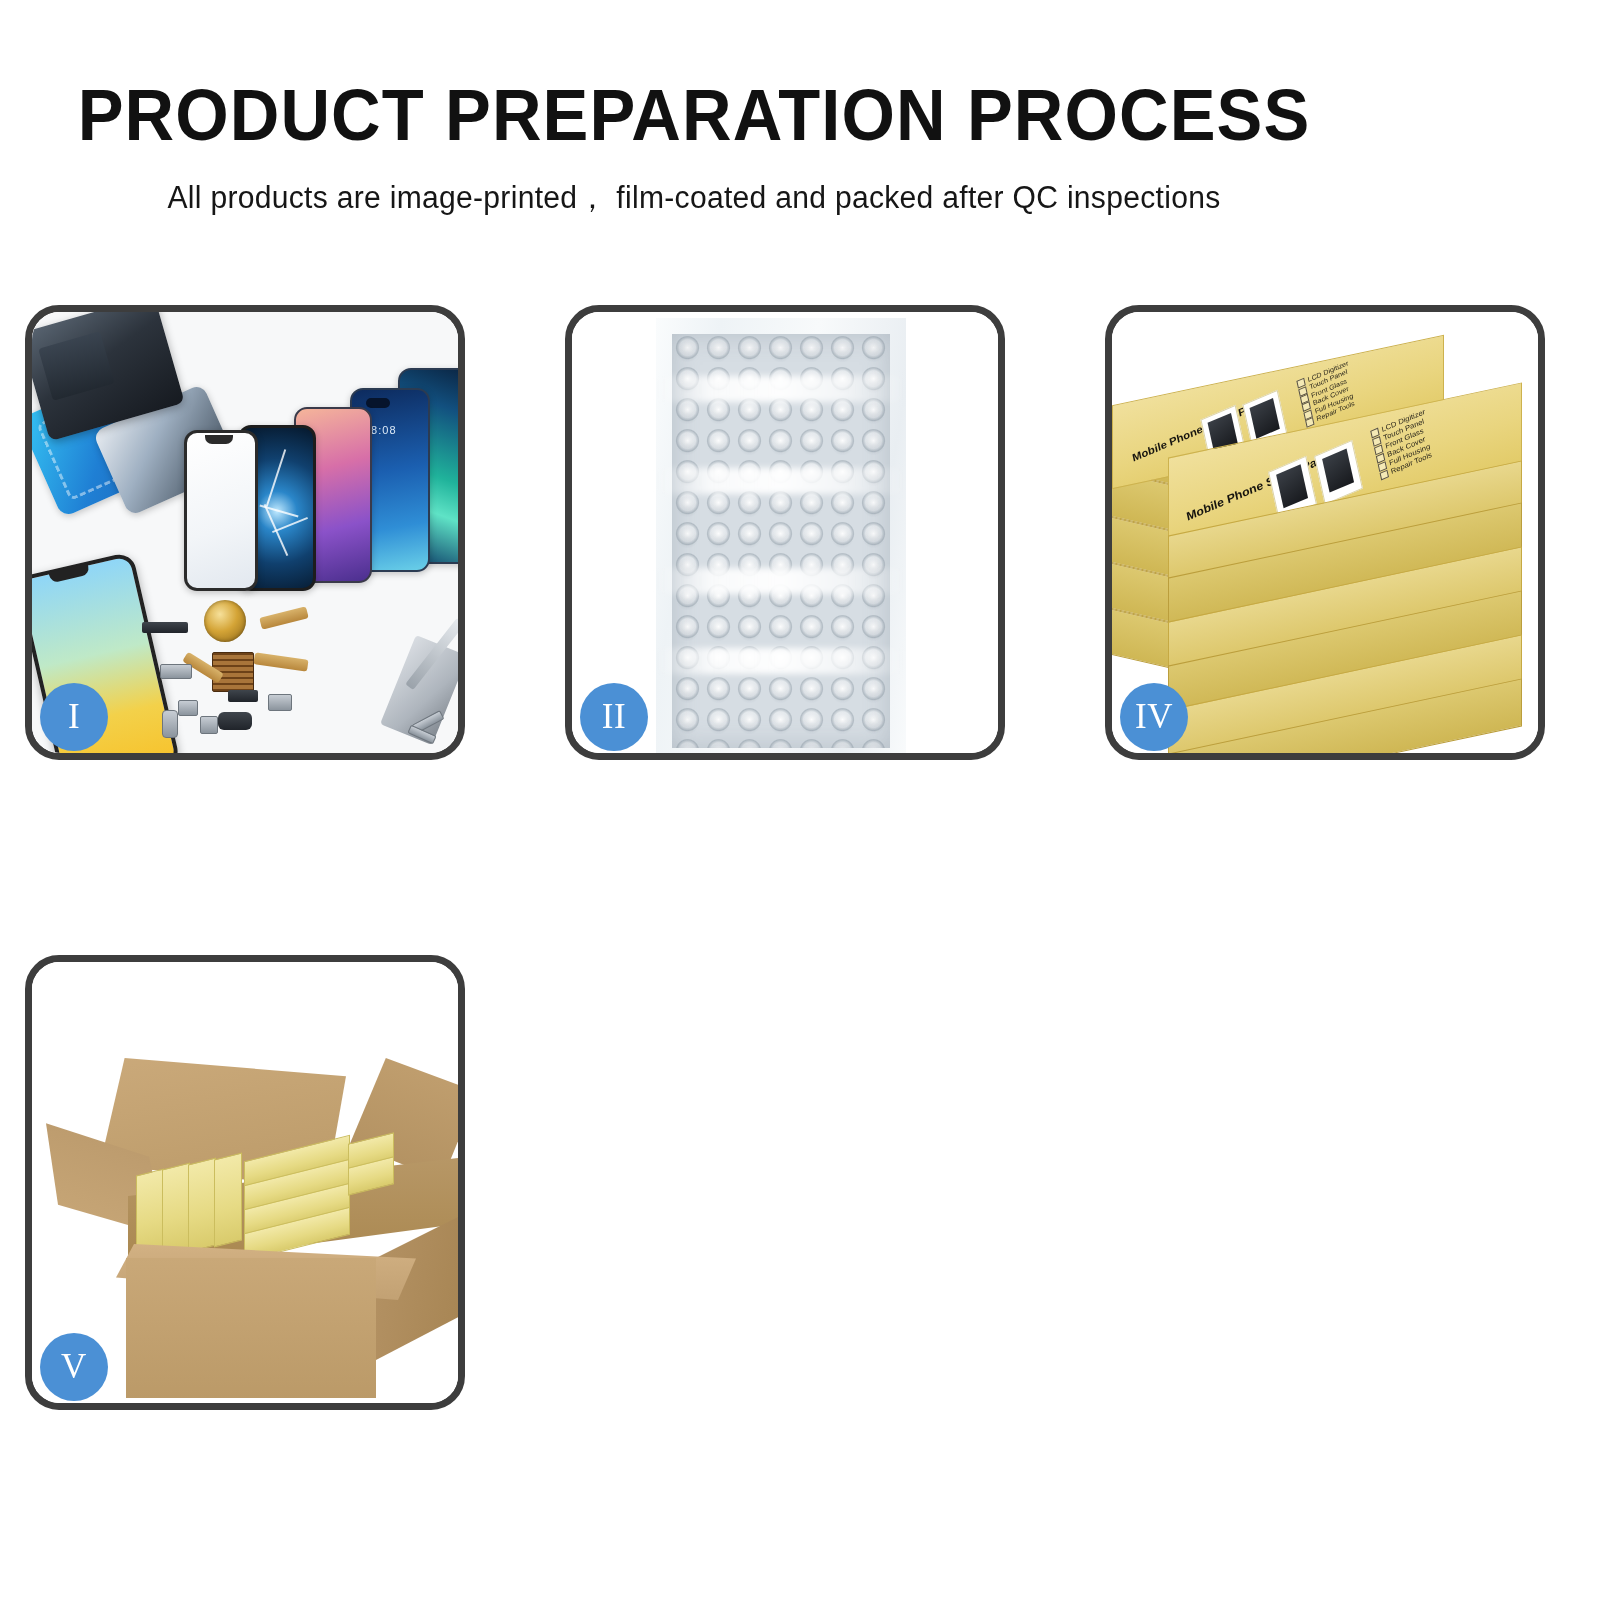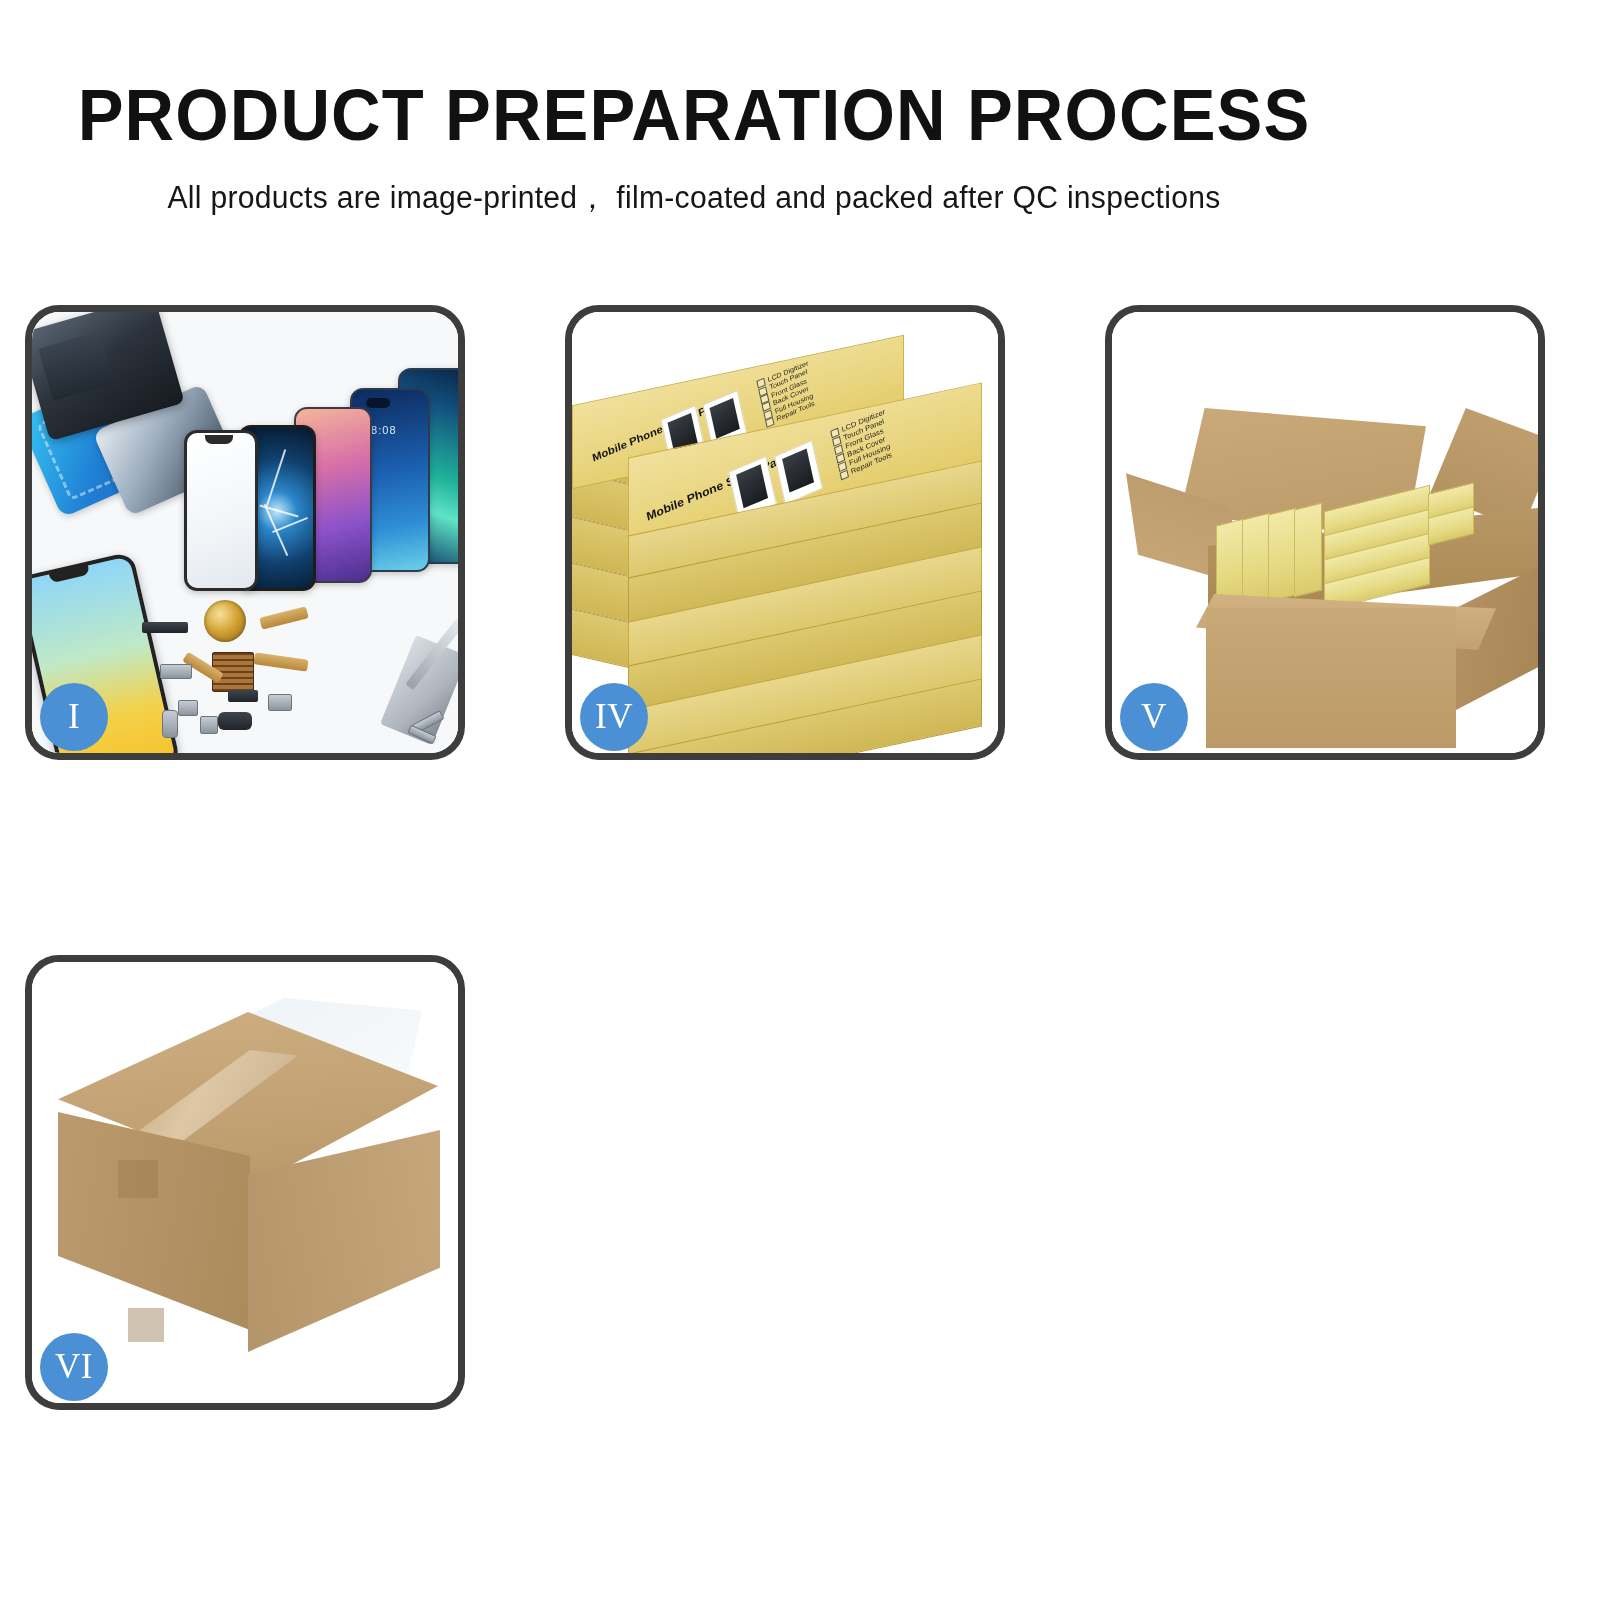--- a/index.html
+++ b/index.html
@@ -447,20 +447,34 @@
         <div class="ph-mb"></div>
         <div class="brush"></div>
         <div class="screwdriver"></div>
         <div class="small-part" style="right:14px;bottom:26px;width:30px;height:8px;transform:rotate(-28deg);"></div>
         <div class="small-part" style="right:22px;bottom:14px;width:26px;height:7px;transform:rotate(24deg);"></div>
       </div>
     </div>
     <div class="badge">I</div>
   </div>
 
+  <div class="panel">
+    <div class="panel-clip">
+      <div class="scene-bubble">
+        <div class="sleeve">
+          <div class="bubbles"></div>
+          <div class="sheen" style="top:58px;"></div>
+          <div class="sheen" style="top:150px;"></div>
+          <div class="sheen" style="top:250px;"></div>
+          <div class="sheen" style="top:330px;"></div>
+        </div>
+      </div>
+    </div>
+    <div class="badge">II</div>
+  </div>
 
 
   <div class="panel">
     <div class="panel-clip">
       <div class="scene-stack">
 
         <div class="sb sb-side2" style="left:-4px;top:120px;width:66px;height:44px;transform:skewY(13deg);"></div>
         <div class="sb sb-side2" style="left:-4px;top:166px;width:66px;height:44px;transform:skewY(13deg);"></div>
         <div class="sb sb-side2" style="left:-4px;top:212px;width:66px;height:44px;transform:skewY(13deg);"></div>
         <div class="sb sb-side2" style="left:-4px;top:258px;width:66px;height:44px;transform:skewY(13deg);"></div>
@@ -569,28 +583,14 @@
         <div class="ybar" style="left:316px;top:200px;width:44px;height:26px;transform:skewY(-14deg);"></div>
 
         <div class="k-side"></div>
         <div class="k-flap-front"></div>
         <div class="k-front"></div>
       </div>
     </div>
     <div class="badge">V</div>
   </div>
 
-  <div class="panel">
-    <div class="panel-clip">
-      <div class="scene-sealed">
-        <div class="s-plastic"></div>
-        <div class="s-top"></div>
-        <div class="s-tape"></div>
-        <div class="s-left"></div>
-        <div class="s-right"></div>
-        <div class="s-patch" style="left:86px;top:198px;width:40px;height:38px;"></div>
-        <div class="s-patch" style="left:96px;top:346px;width:36px;height:34px;"></div>
-      </div>
-    </div>
-    <div class="badge">VI</div>
-  </div>
 
 </div>
 
 </body></html>

